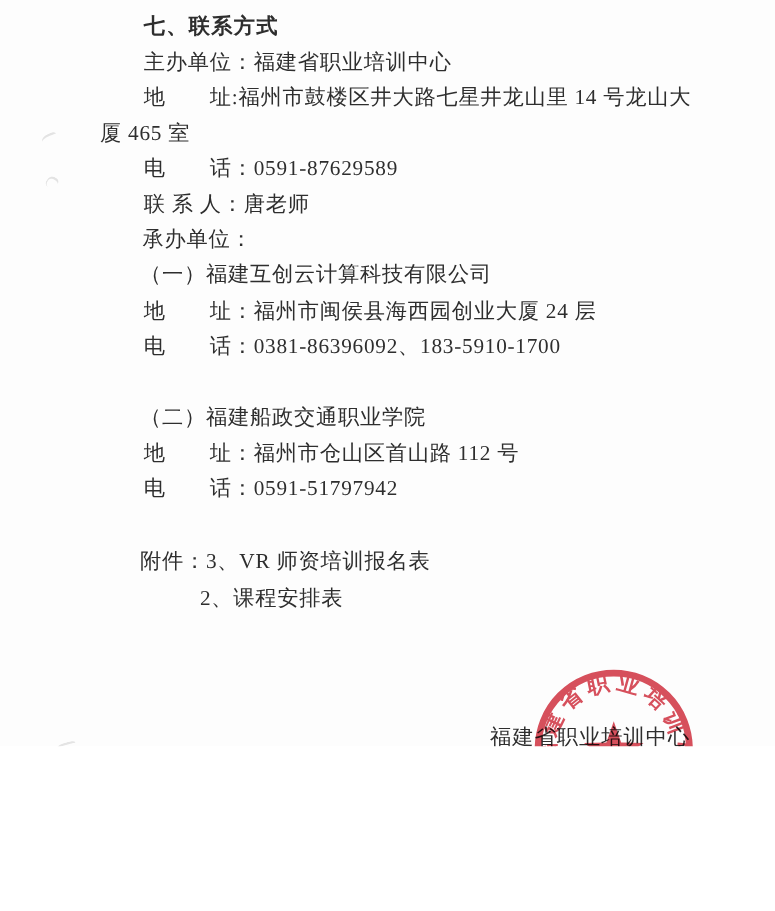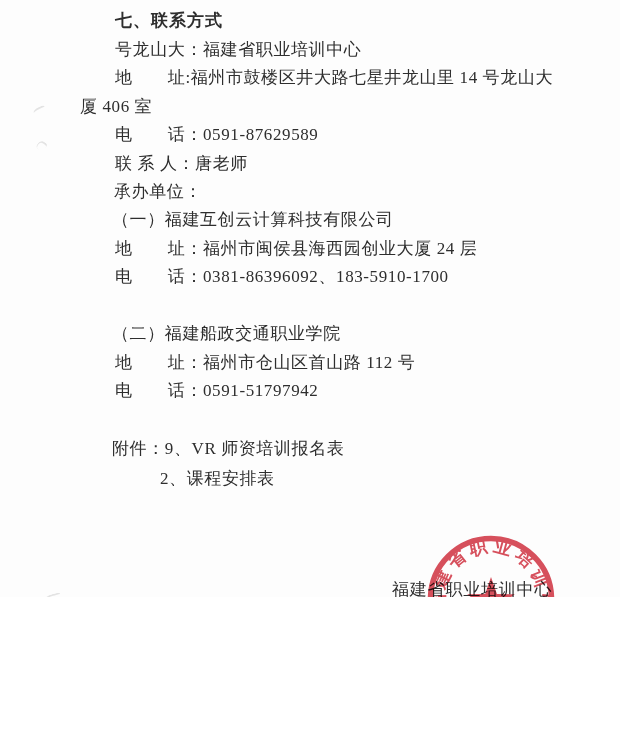--- a/index.html
+++ b/index.html
@@ -63,35 +63,35 @@
   .smudge.s3 { left: 45px; top: 594px; width: 16px; height: 6px;  transform: rotate(-15deg); }
   .smudge.s4 { left: 35px; top: 625px; width: 10px; height: 14px; transform: rotate(28deg); border-left: 1px solid #9a9a9a; }
 </style>
 </head>
 <body>
 
 <div class="page">
 
   <div class="line heading" style="left:115px; top:9px;">七、联系方式</div>
 
-  <div class="line" style="left:115px; top:38px;">号龙山大：福建省职业培训中心</div>
+  <div class="line" style="left:115px; top:38px;">主办单位：福建省职业培训中心</div>
   <div class="line" style="left:115px; top:66px;">地　　址:福州市鼓楼区井大路七星井龙山里 14 号龙山大</div>
-  <div class="line" style="left:80px; top:95px;">厦 406 室</div>
+  <div class="line" style="left:80px; top:95px;">厦 465 室</div>
   <div class="line" style="left:115px; top:123px;">电　　话：0591-87629589</div>
   <div class="line" style="left:115px; top:152px;">联 系 人：唐老师</div>
 
   <div class="line" style="left:114px; top:180px;">承办单位：</div>
   <div class="line" style="left:112px; top:208px;">（一）福建互创云计算科技有限公司</div>
   <div class="line" style="left:115px; top:237px;">地　　址：福州市闽侯县海西园创业大厦 24 层</div>
   <div class="line" style="left:115px; top:265px;">电　　话：0381-86396092、183-5910-1700</div>
   <div class="line" style="left:112px; top:322px;text-align:right;">（二）福建船政交通职业学院</div>
   <div class="line" style="left:115px; top:351px;">地　　址：福州市仓山区首山路 112 号</div>
   <div class="line" style="left:115px; top:379px;">电　　话：0591-51797942</div>
 
-  <div class="line" style="left:112px; top:437px;">附件：9、VR 师资培训报名表</div>
+  <div class="line" style="left:112px; top:437px;">附件：3、VR 师资培训报名表</div>
   <div class="line" style="left:160px; top:467px;">2、课程安排表</div>
 
   <div class="line sig" style="left:392px; top:578px;">福建省职业培训中心</div>
   <div class="line sig" style="left:413px; top:609px;">2017 年 6 月 15 日</div>
 
   <svg class="seal" viewBox="0 0 134 134" xmlns="http://www.w3.org/2000/svg">
     <circle cx="67" cy="67" r="60.5" fill="none" stroke="#d5414f" stroke-width="5.5"></circle>
     <path id="sealArc" fill="none" d="M 26.3 90.5 A 47 47 0 1 1 107.7 90.5"></path>
     <text class="seal-arc-text" transform="rotate(12 67 67)">
       <textPath href="#sealArc" startOffset="2">福建省职业培训中心</textPath>

